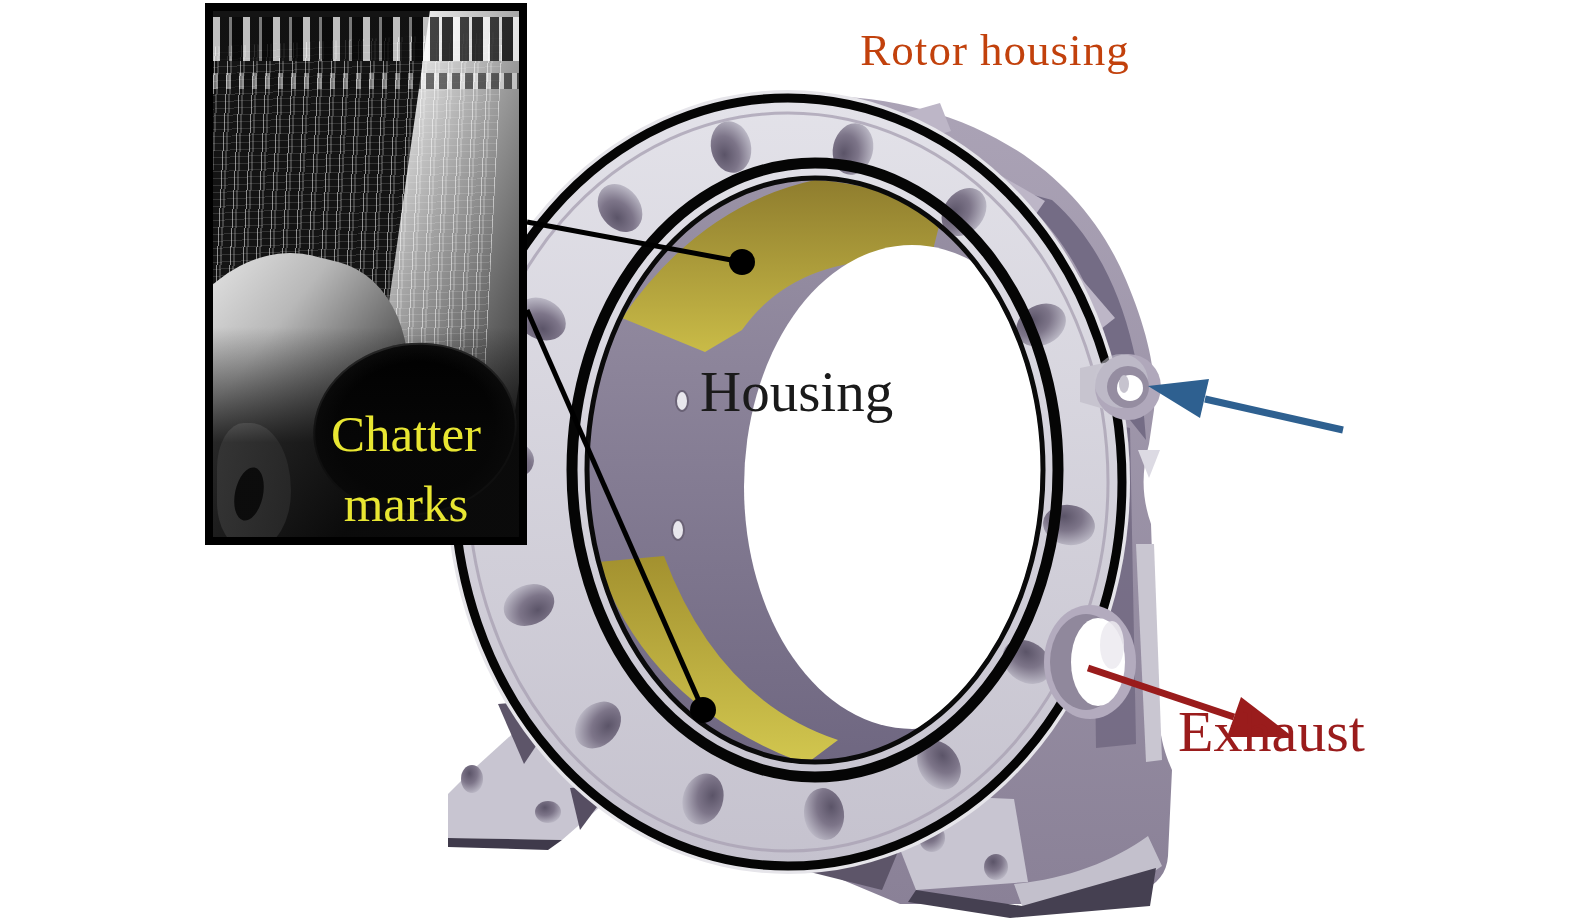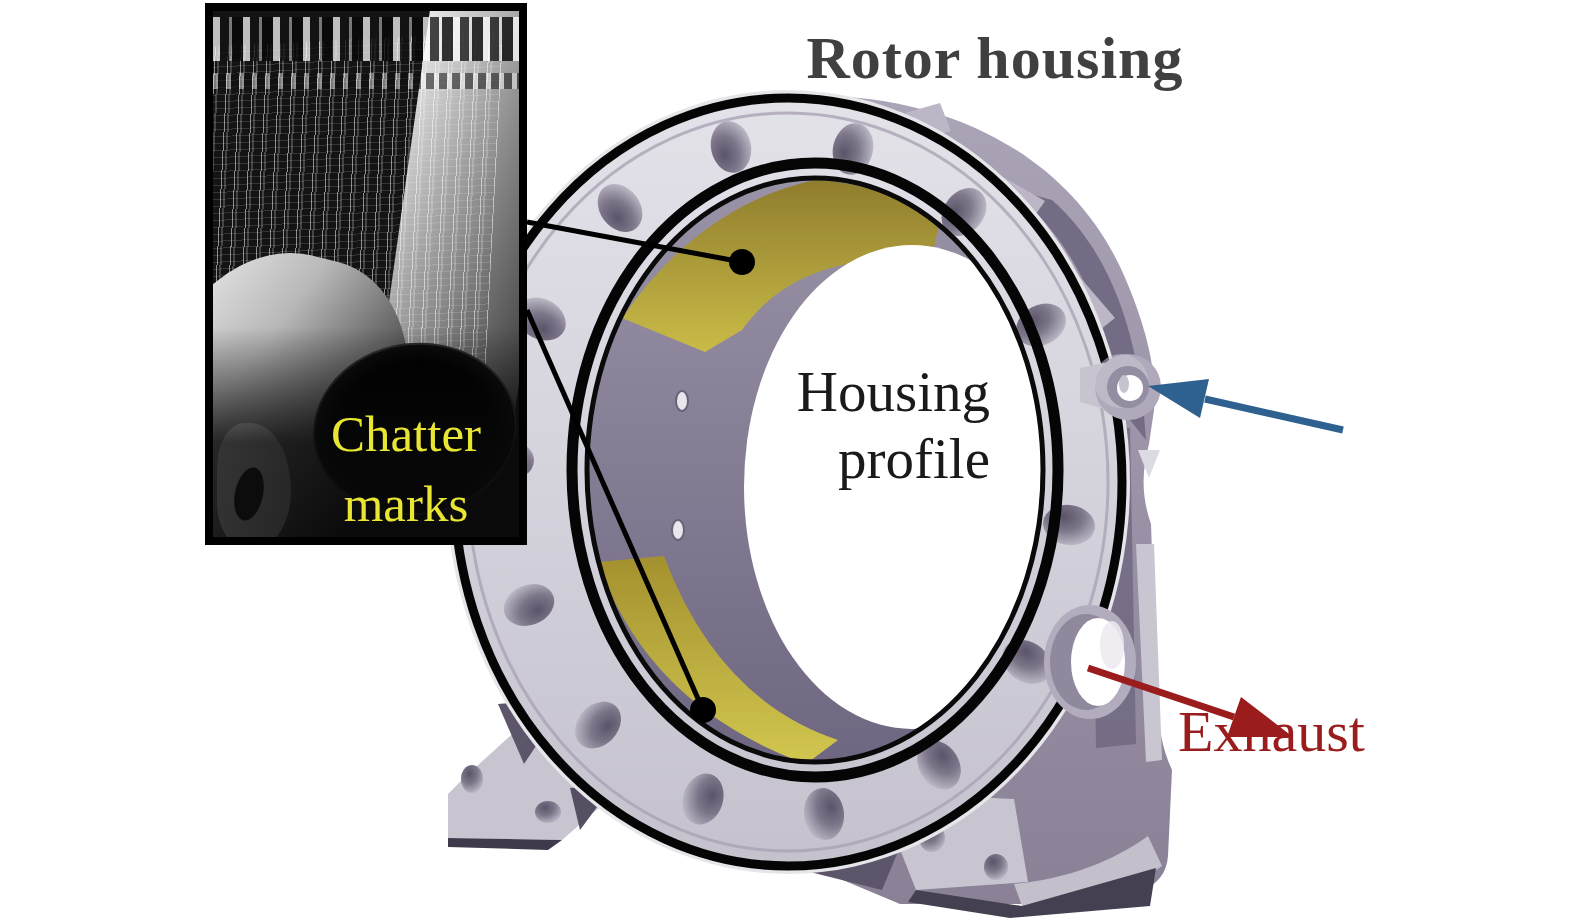--- a/index.html
+++ b/index.html
@@ -1,22 +1,22 @@
 <!DOCTYPE html>
 <html><head>
 <meta charset="utf-8">
 <style>
   html,body{margin:0;padding:0;background:#ffffff;}
   .stage{position:relative;width:1575px;height:924px;background:#ffffff;overflow:hidden;
          font-family:"Liberation Serif","DejaVu Serif",serif;}
   .stage svg{position:absolute;left:0;top:0;}
 
   .page-title{position:absolute;left:755px;top:24px;width:480px;text-align:center;
-    font-size:60px;color:#404040;letter-spacing:1px;font-weight:bold;}
-  .housing-profile{position:absolute;left:700px;top:358px;width:290px;text-align:right;
+    font-size:45px;color:#c2410c;letter-spacing:1px;}
+  .housing-profile{position:absolute;left:700px;top:358px;width:290px;text-align:left;
     font-size:57px;line-height:67px;color:#1a1a1a;}
   .intake-label{position:absolute;left:1196px;top:424px;width:200px;
     font-size:57px;color:#2E6090;}
   .exhaust-label{position:absolute;left:1178px;top:698px;width:240px;
     font-size:58px;color:#9A1C1C;}
 
   
   .inset{position:absolute;left:205px;top:3px;width:306px;height:526px;border:8px solid #000;
          background:#141414;overflow:hidden;}
   .ph-topright{position:absolute;right:-24px;top:-14px;width:140px;height:420px;
@@ -198,17 +198,16 @@
     <div class="inset-caption">
       <div>Chatter</div>
       <div>marks</div>
     </div>
   </div>
 
   <div class="page-title">Rotor housing</div>
 
   <div class="housing-profile">
     <div>Housing</div>
-    <div>profile</div>
   </div>
 
   <div class="exhaust-label">Exhaust</div>
 </div>
 
 </body></html>

